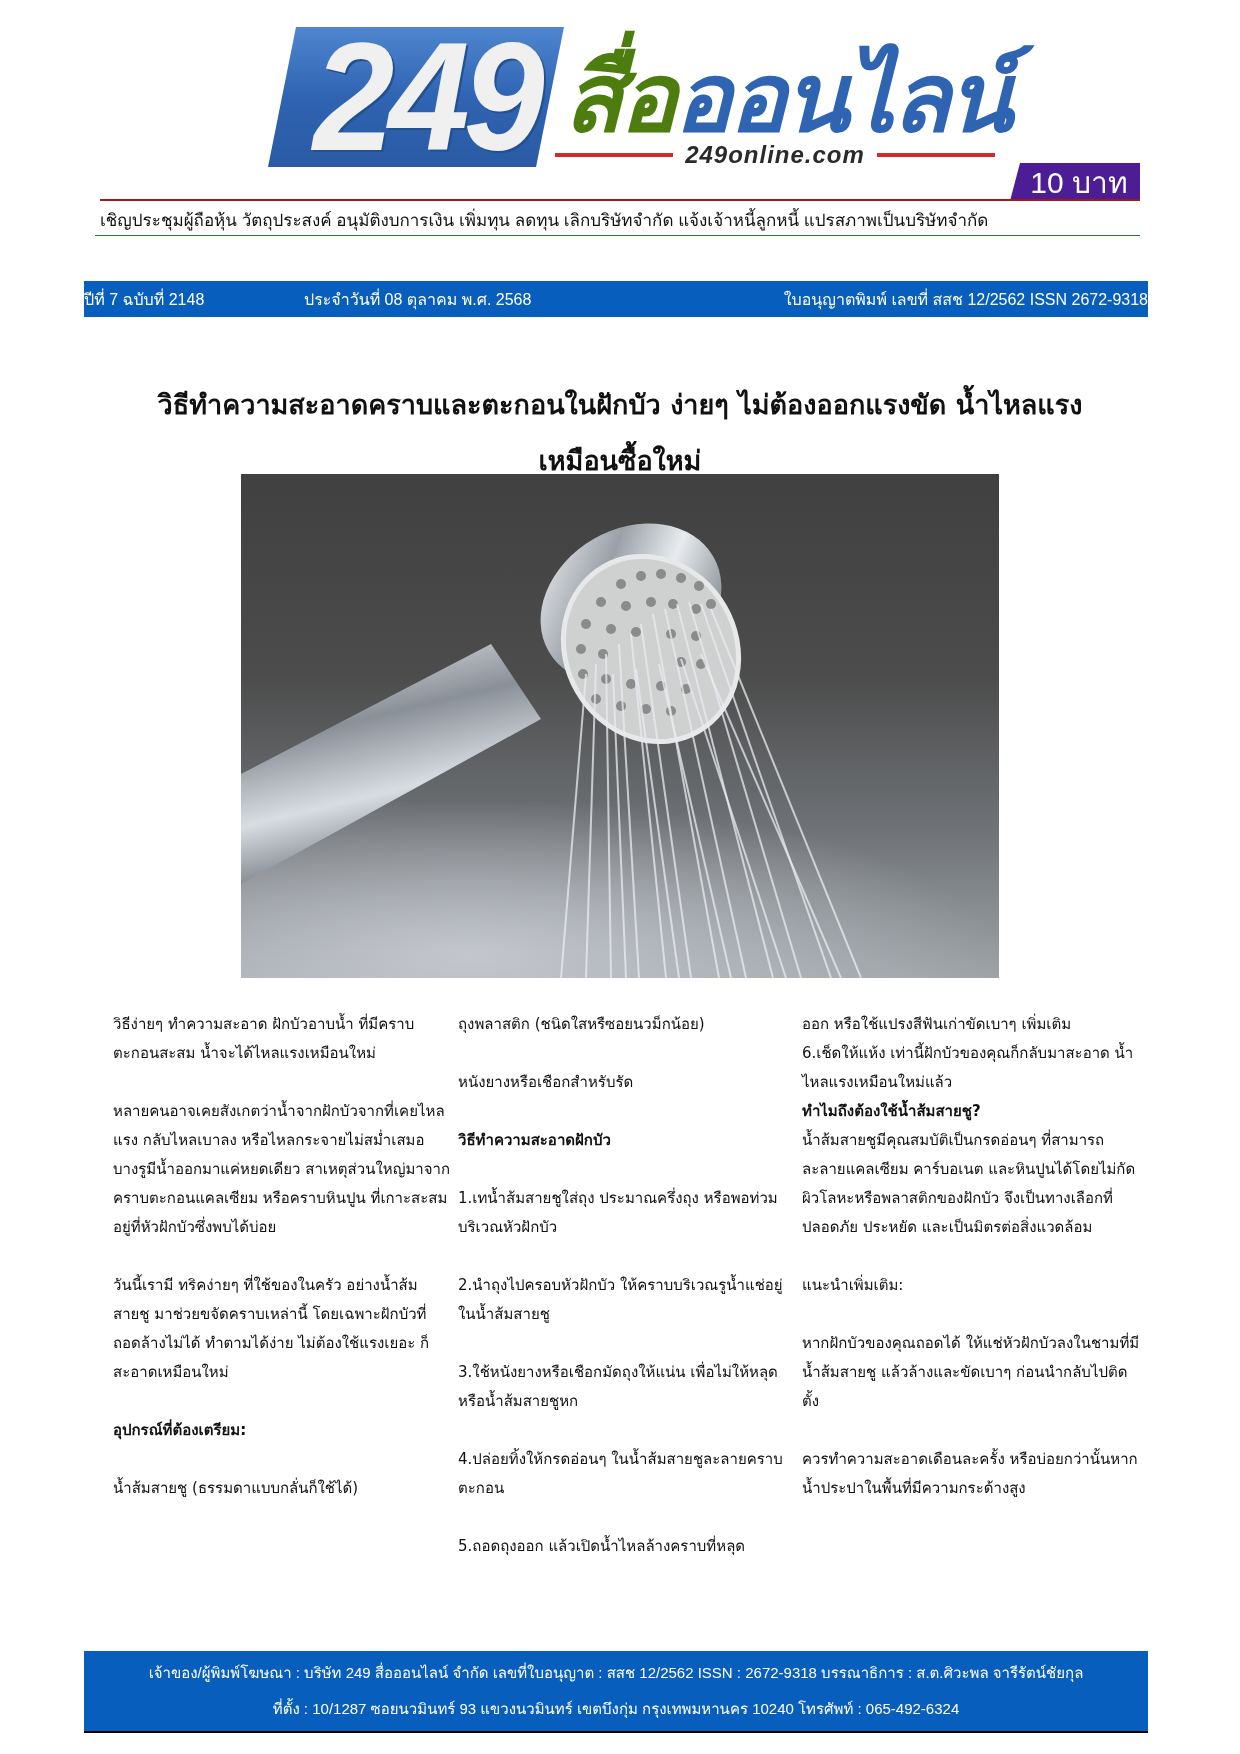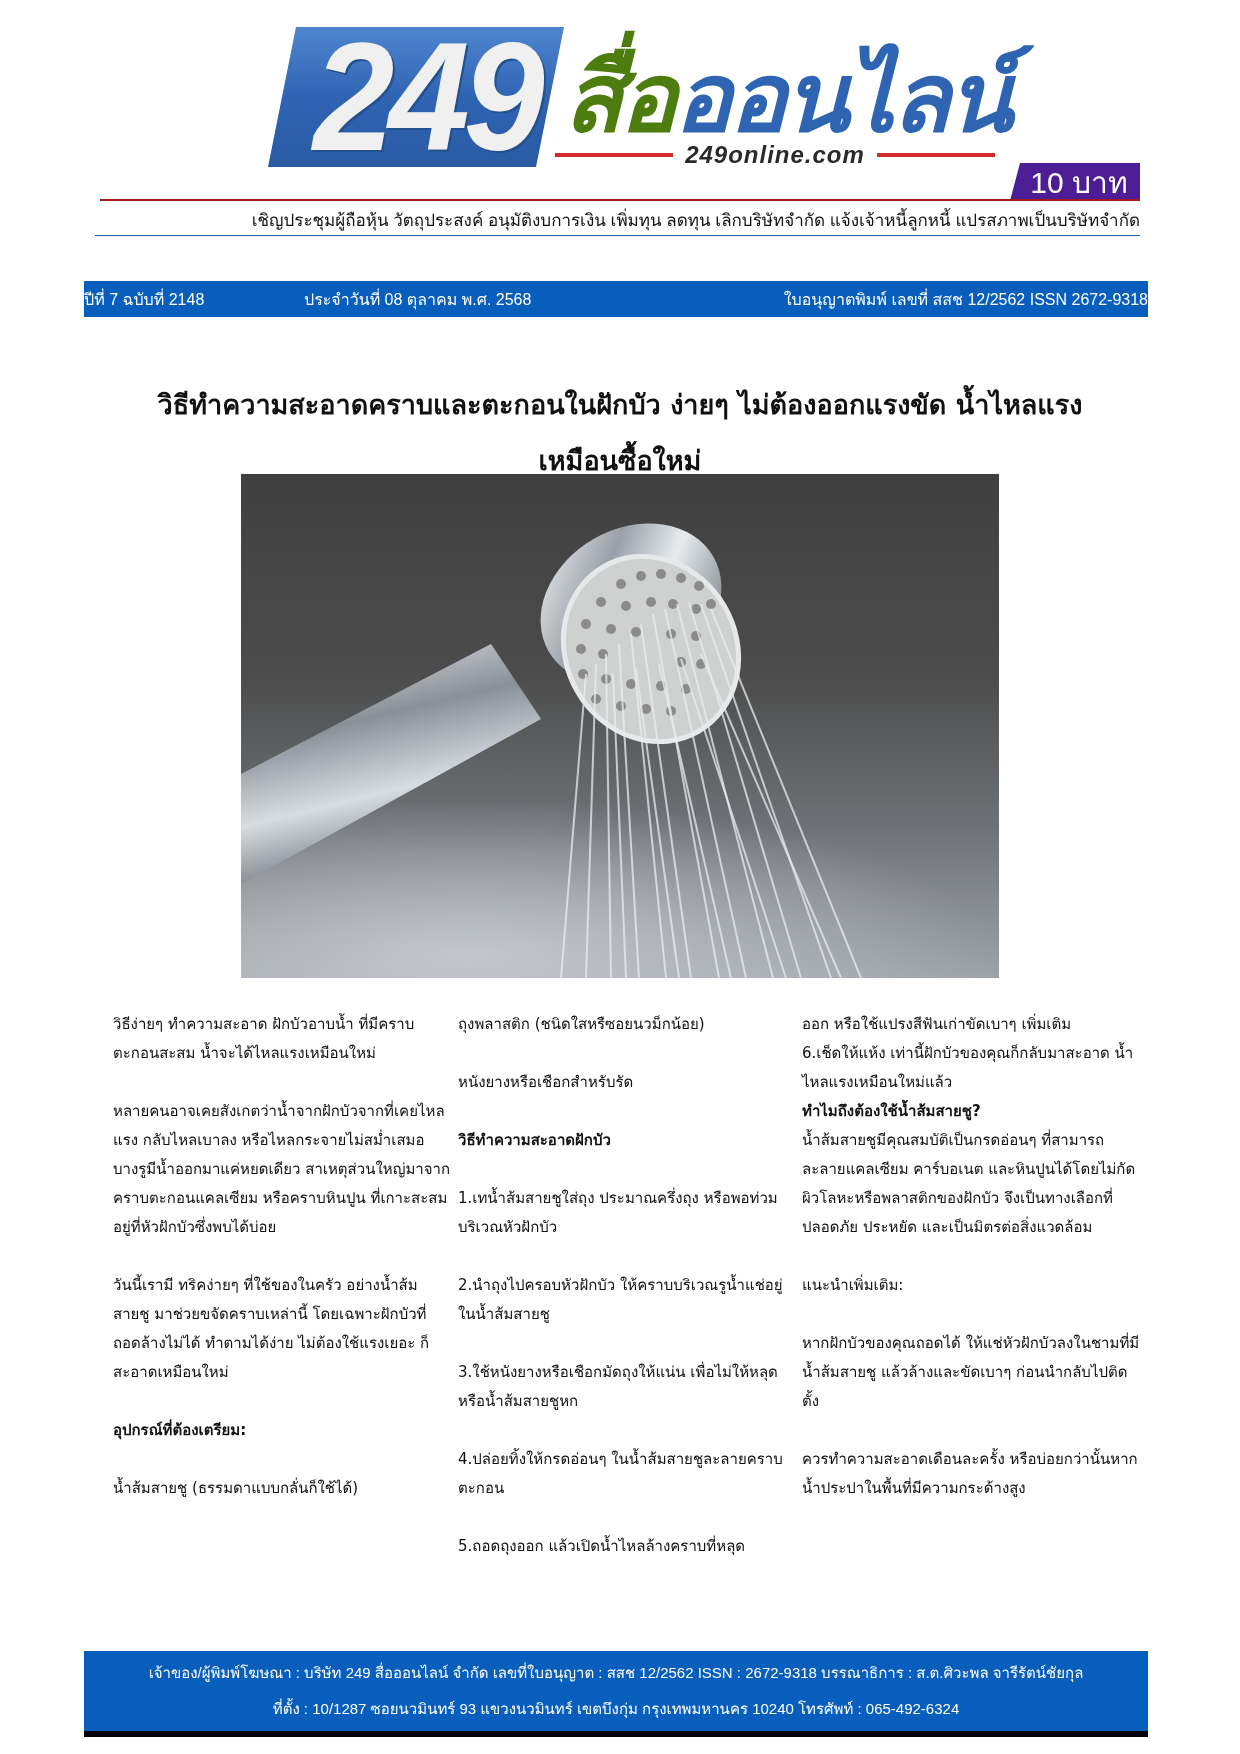--- a/index.html
+++ b/index.html
@@ -10,21 +10,21 @@
   .logo-box svg { width:100%; height:100%; }
   .logo-thai { position:absolute; left:564px; top:28px; height:118px; display:flex; align-items:flex-end; font-family:"DejaVu Sans", sans-serif; font-weight:bold; font-style:italic; font-size:96px; line-height:1; letter-spacing:-3px; }
   .logo-thai .dark { color:#4d7c0f; }
   .logo-thai .blue { color:#2f64b3;text-align:center; }
   .logo-url-row { position:absolute; left:555px; top:140px; width:440px; height:30px; display:flex; align-items:center; gap:12px; }
   .logo-url-row .line { flex:1; height:4px; background:#d42a2a; }
   .logo-url { font-family:Liberation Sans, sans-serif; font-style:italic; font-weight:bold; font-size:24px; color:#2a2a2a; letter-spacing:1px; }
 
   .price-tag { position:absolute; left:1010px; top:163px; width:130px; height:38px; background:#4c1d95; clip-path:polygon(10px 0,100% 0,100% 100%,0 100%); color:#fff; font-family:"Liberation Sans", sans-serif; font-size:30px; display:flex; align-items:center; justify-content:center; padding-left:8px; box-sizing:border-box; }
   .red-rule { position:absolute; left:100px; top:199px; width:1040px; height:2px; background:#a41a1a; }
-  .tagline { position:absolute; left:100px; top:206px; width:1040px; text-align:right; font-family:"Liberation Sans", sans-serif; font-size:17px; color:#111; }
+  .tagline { position:absolute; left:100px; top:206px; width:1040px; text-align:left; font-family:"Liberation Sans", sans-serif; font-size:17px; color:#111; }
   .blue-rule { position:absolute; left:95px; top:235px; width:1045px; height:1px; background:#2a5fa8; }
 
   .issue-bar { position:absolute; left:84px; top:281px; width:1064px; height:36px; background:#075ebd; color:#fff; font-family:"Liberation Sans", sans-serif; font-size:16px; display:flex; align-items:center; box-sizing:border-box; padding:0 0; }
   .issue-bar .vol { width:220px; }
   .issue-bar .date { flex:1; padding-left:0; }
   .issue-bar .license { text-align:right; }
 
   
   .headline { position:absolute; left:100px; top:377px; width:1040px; text-align:center; font-family:"DejaVu Sans", sans-serif; font-weight:bold; font-size:27px; line-height:56px; color:#111; }
 
@@ -35,21 +35,21 @@
   
   .col { position:absolute; top:1010px; width:340px; font-family:"DejaVu Sans", sans-serif; font-size:15px; line-height:29px; color:#111; }
   .col p { margin:0 0 29px 0; }
   .col p.tight { margin:0; }
   .col b { font-weight:bold; }
   .col1 { left:113px; }
   .col2 { left:458px; }
   .col3 { left:802px; }
 
   
-  .footer { position:absolute; left:84px; top:1651px; width:1064px; height:80px; background:#075ebd; color:#fff; font-family:"Liberation Sans", sans-serif; font-size:15px; text-align:center; border-bottom:6px solid #000000; }
+  .footer { position:absolute; left:84px; top:1651px; width:1064px; height:80px; background:#075ebd; color:#fff; font-family:"Liberation Sans", sans-serif; font-size:15px; text-align:center; border-bottom:2px solid #000000; }
   .footer .l1 { position:absolute; top:10px; left:0; right:0; }
   .footer .l2 { position:absolute; top:46px; left:0; right:0; }
 </style>
 </head>
 <body>
 
 <div class="logo-box">
   <svg viewBox="0 0 296 140" preserveAspectRatio="none">
     <defs>
       <linearGradient id="lgBlue" x1="0" y1="0" x2="0" y2="1">

